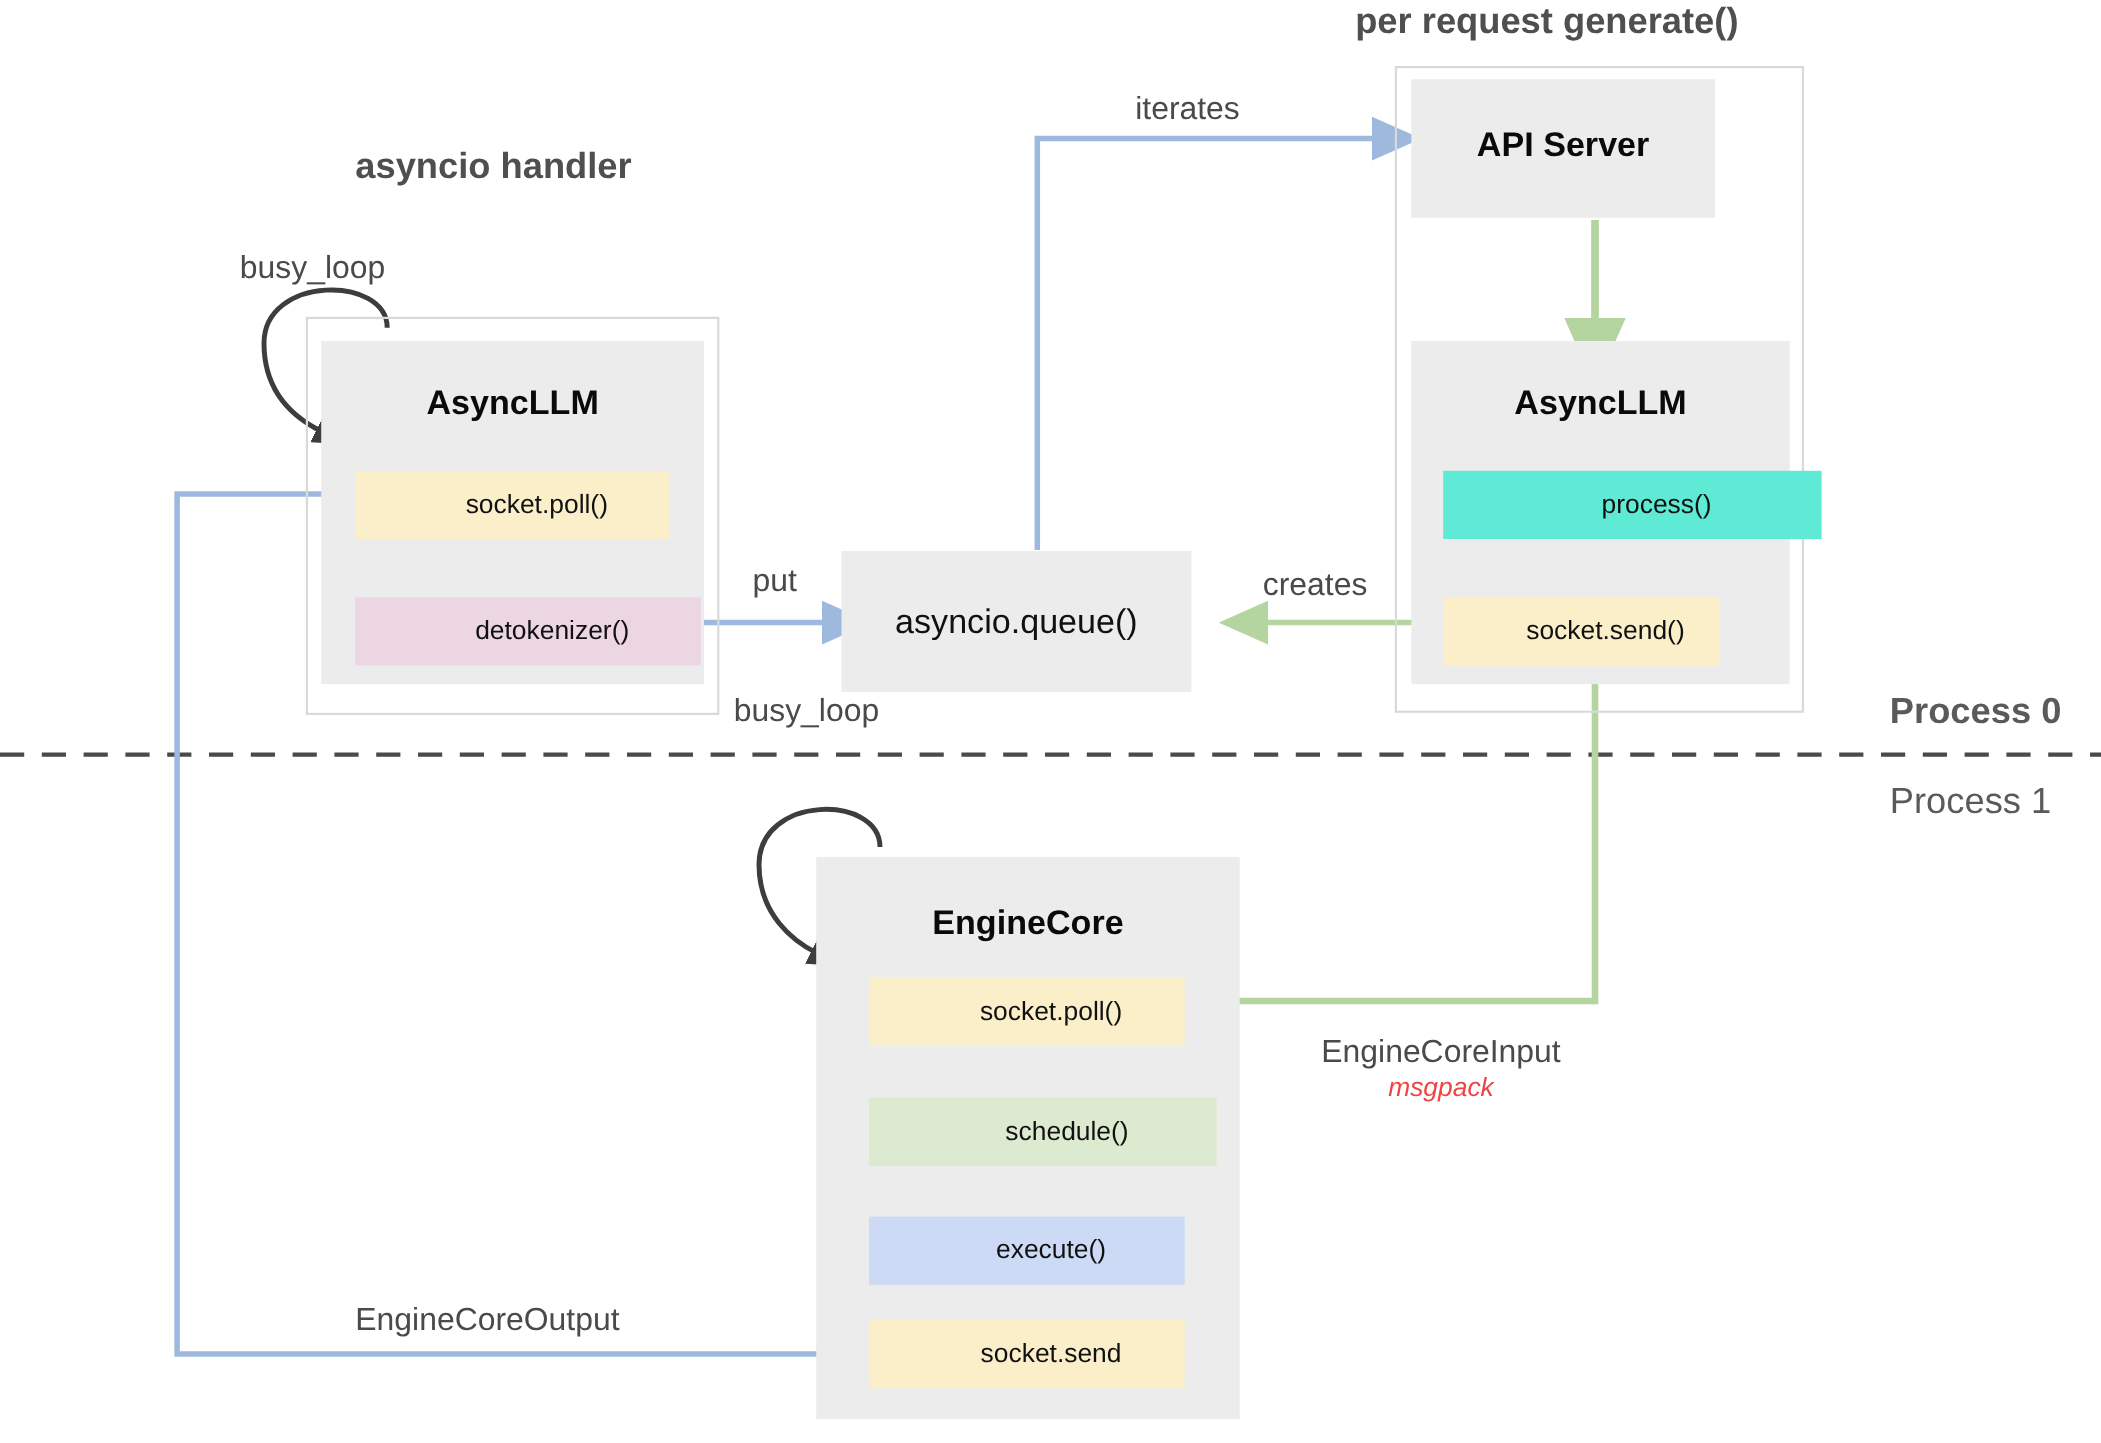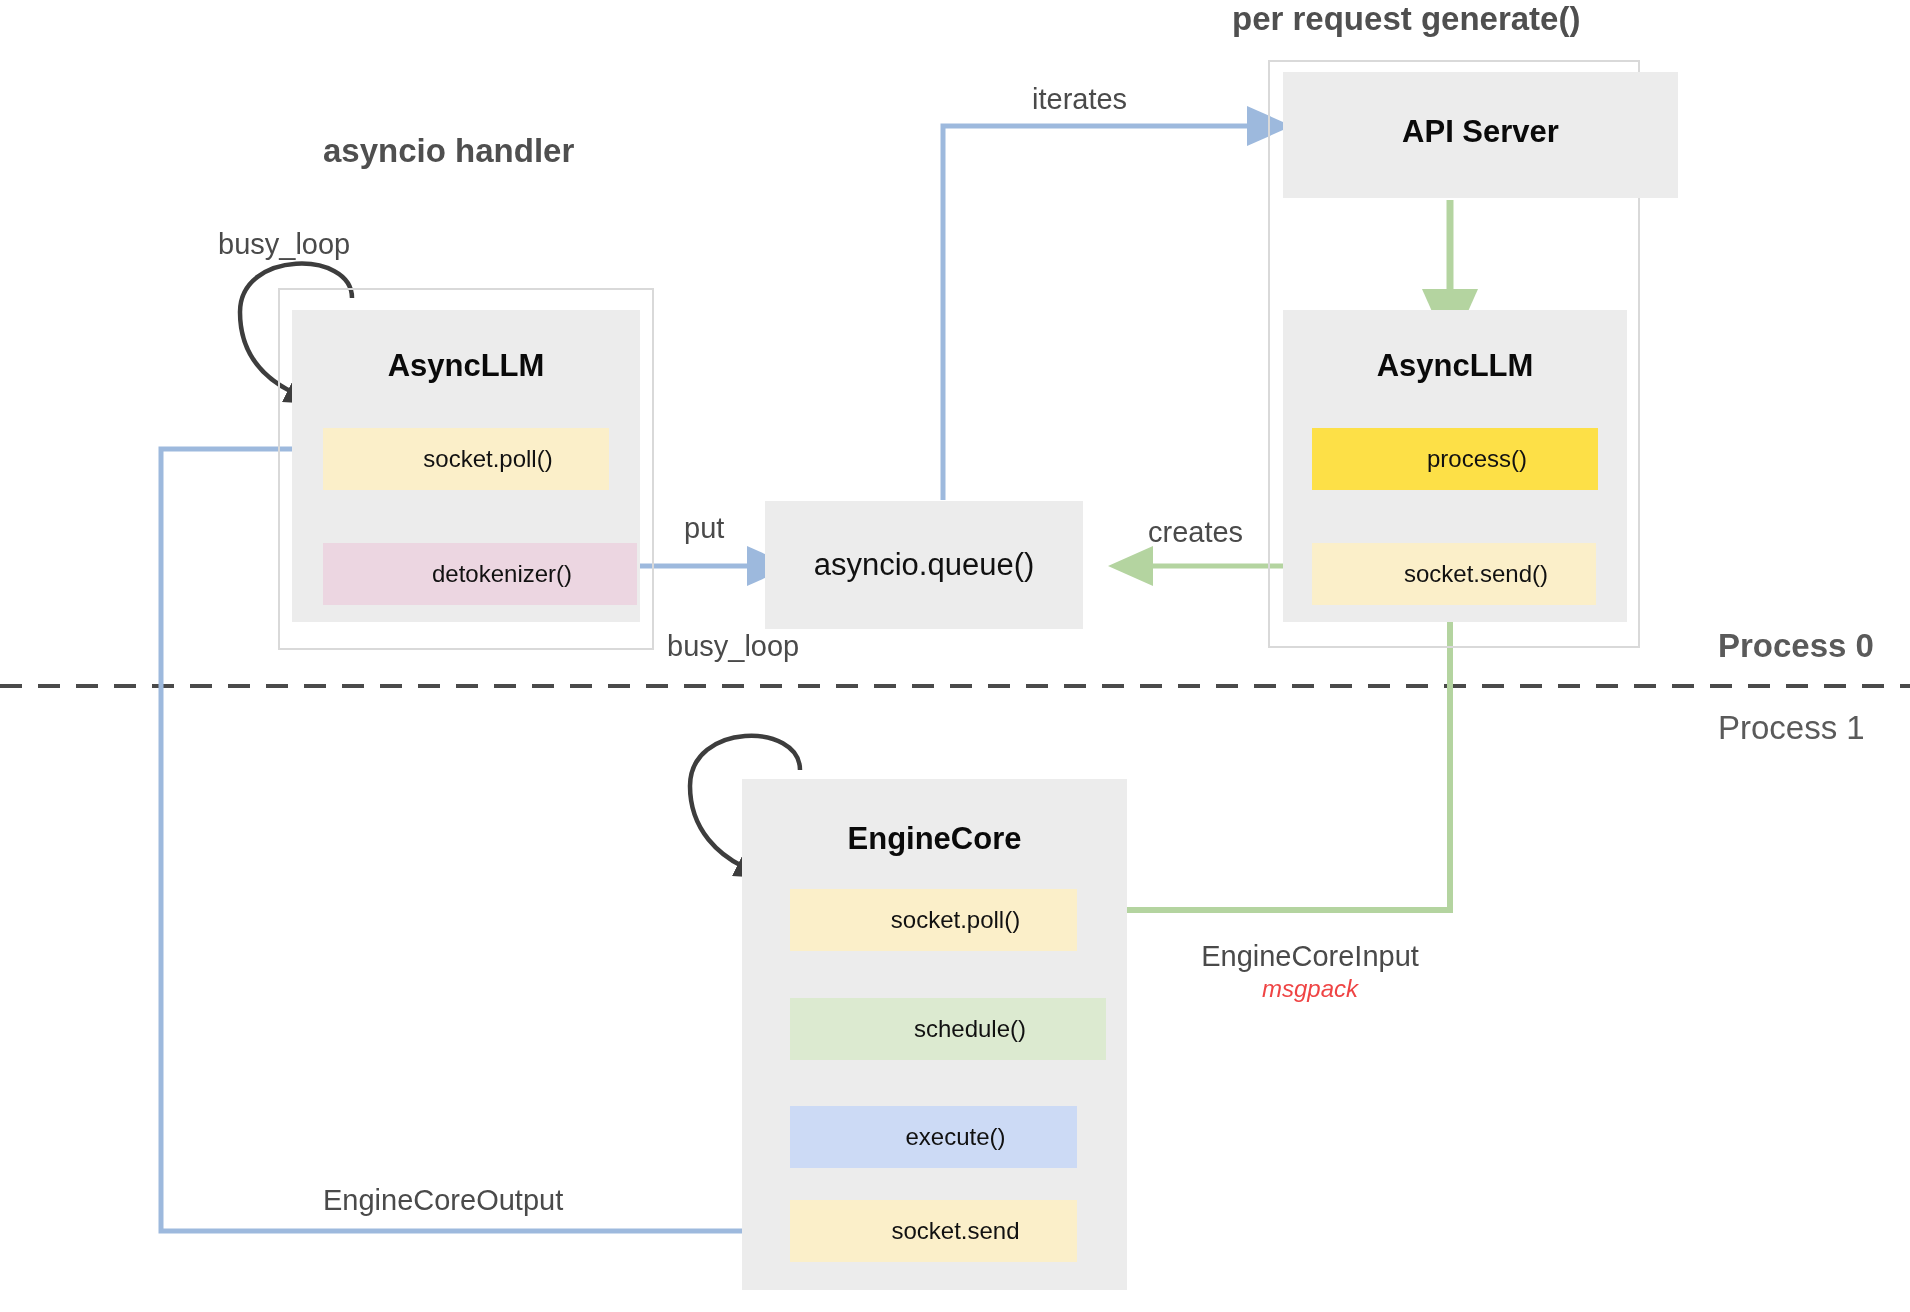--- a/index.html
+++ b/index.html
@@ -71,28 +71,28 @@
   <div class="queue-box" style="left:765px;top:501px;width:318px;height:128px;">asyncio.queue()</div>
 
   <div class="plain-label" style="left:684px;top:512px;">put</div>
 
   <div class="plain-label" style="left:1032px;top:83px;">iterates</div>
 
   <div class="plain-label" style="left:1148px;top:516px;">creates</div>
 
   <div class="container-box" style="left:1268px;top:60px;width:372px;height:588px;"></div>
 
-  <div class="node-box" style="left:1283px;top:72px;width:395px;height:126px;">
+  <div class="node-box" style="left:1283px;top:72px;width:276px;height:126px;">
     <div class="node-title" style="top:42px;">API Server</div>
   </div>
 
   <div class="node-box" style="left:1283px;top:310px;width:344px;height:312px;">
     <div class="node-title" style="top:38px;">AsyncLLM</div>
-    <div class="sub-box" style="left:29px;top:118px;width:286px;height:62px;background:#fde047;">process()</div>
-    <div class="sub-box" style="left:29px;top:233px;width:284px;height:62px;background:#fbefc9;">socket.send()</div>
+    <div class="sub-box" style="left:29px;top:118px;width:344px;height:62px;background:#5eead4;">process()</div>
+    <div class="sub-box" style="left:29px;top:233px;width:251px;height:62px;background:#fbefc9;">socket.send()</div>
   </div>
 
   <div class="process-label" style="left:1718px;top:627px;font-weight:bold;">Process 0</div>
   <div class="process-label" style="left:1718px;top:709px;">Process 1</div>
 
   <div class="node-box" style="left:742px;top:779px;width:385px;height:511px;">
     <div class="node-title" style="top:42px;">EngineCore</div>
     <div class="sub-box" style="left:48px;top:110px;width:287px;height:62px;background:#fbefc9;">socket.poll()</div>
     <div class="sub-box" style="left:48px;top:219px;width:316px;height:62px;background:#dcead0;">schedule()</div>
     <div class="sub-box" style="left:48px;top:327px;width:287px;height:62px;background:#ccdaf5;">execute()</div>

